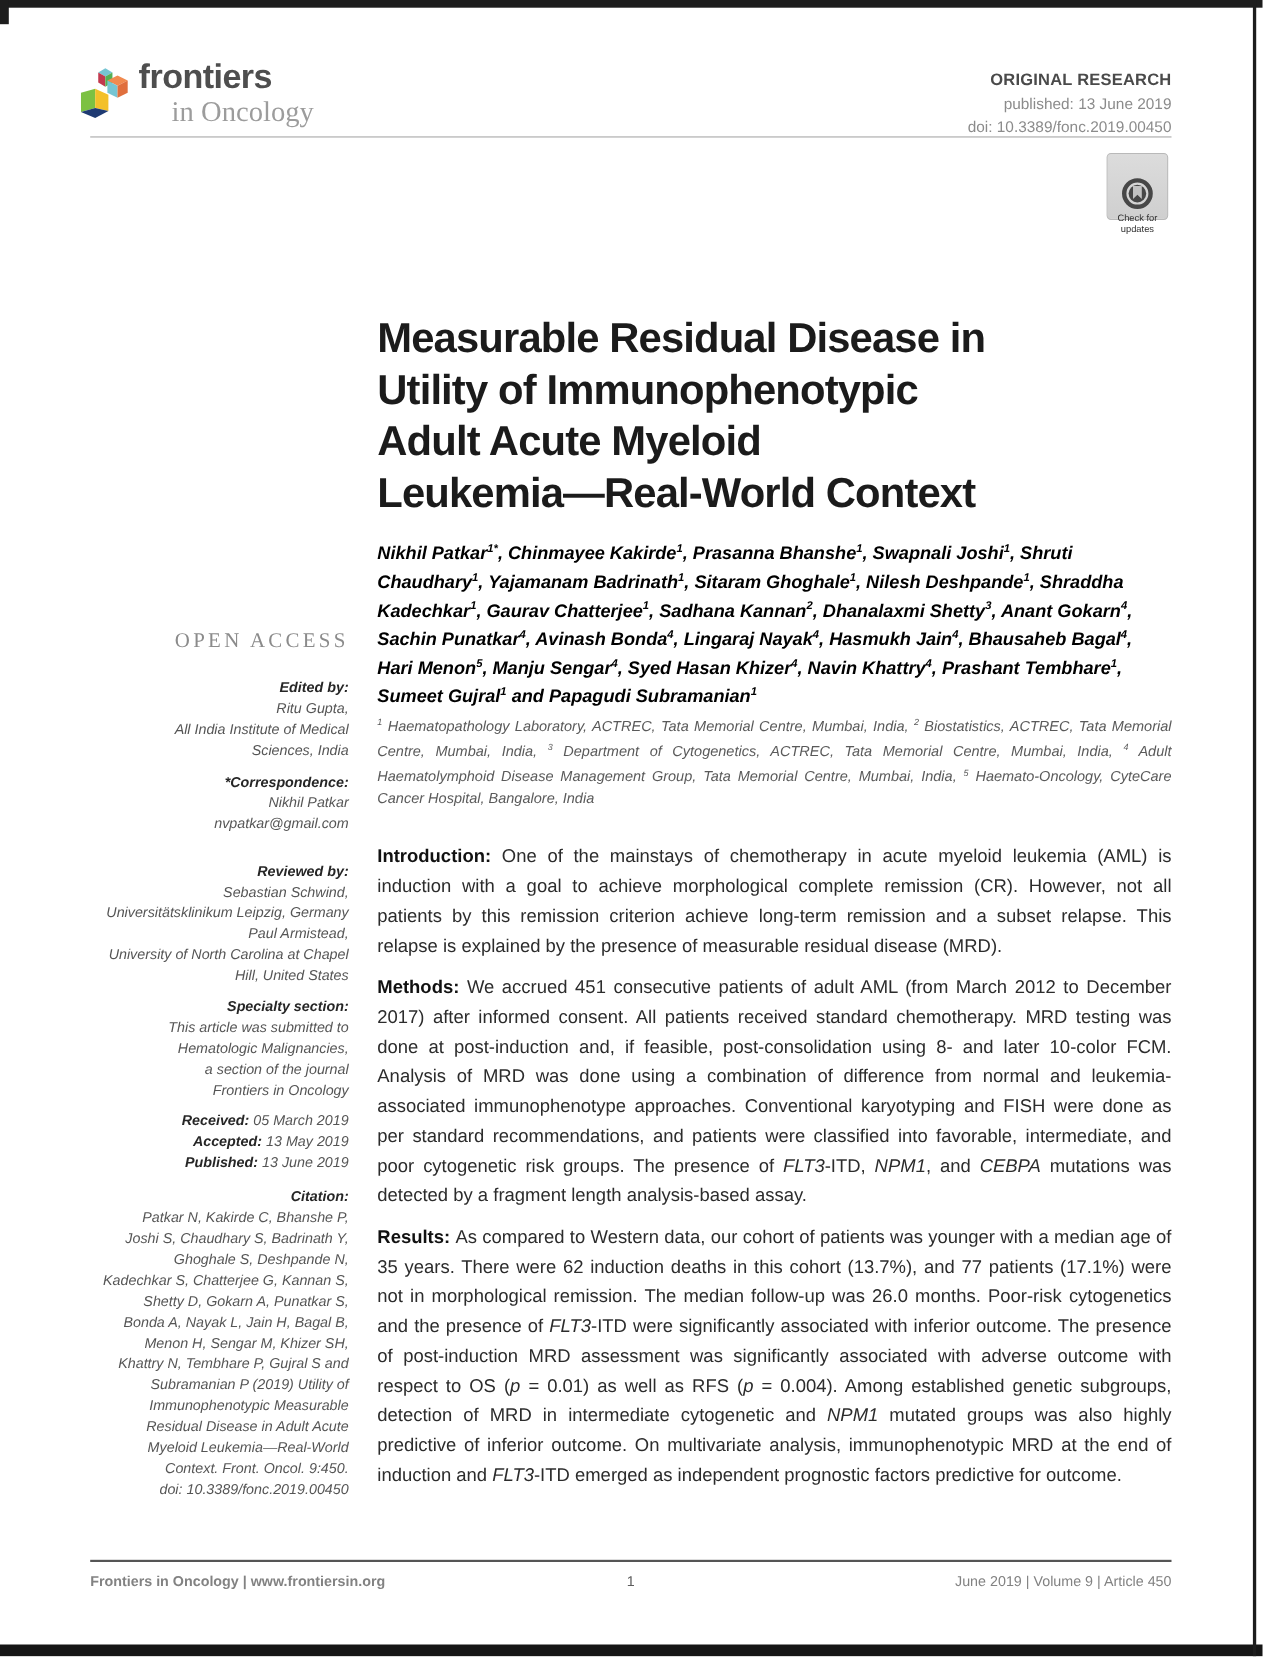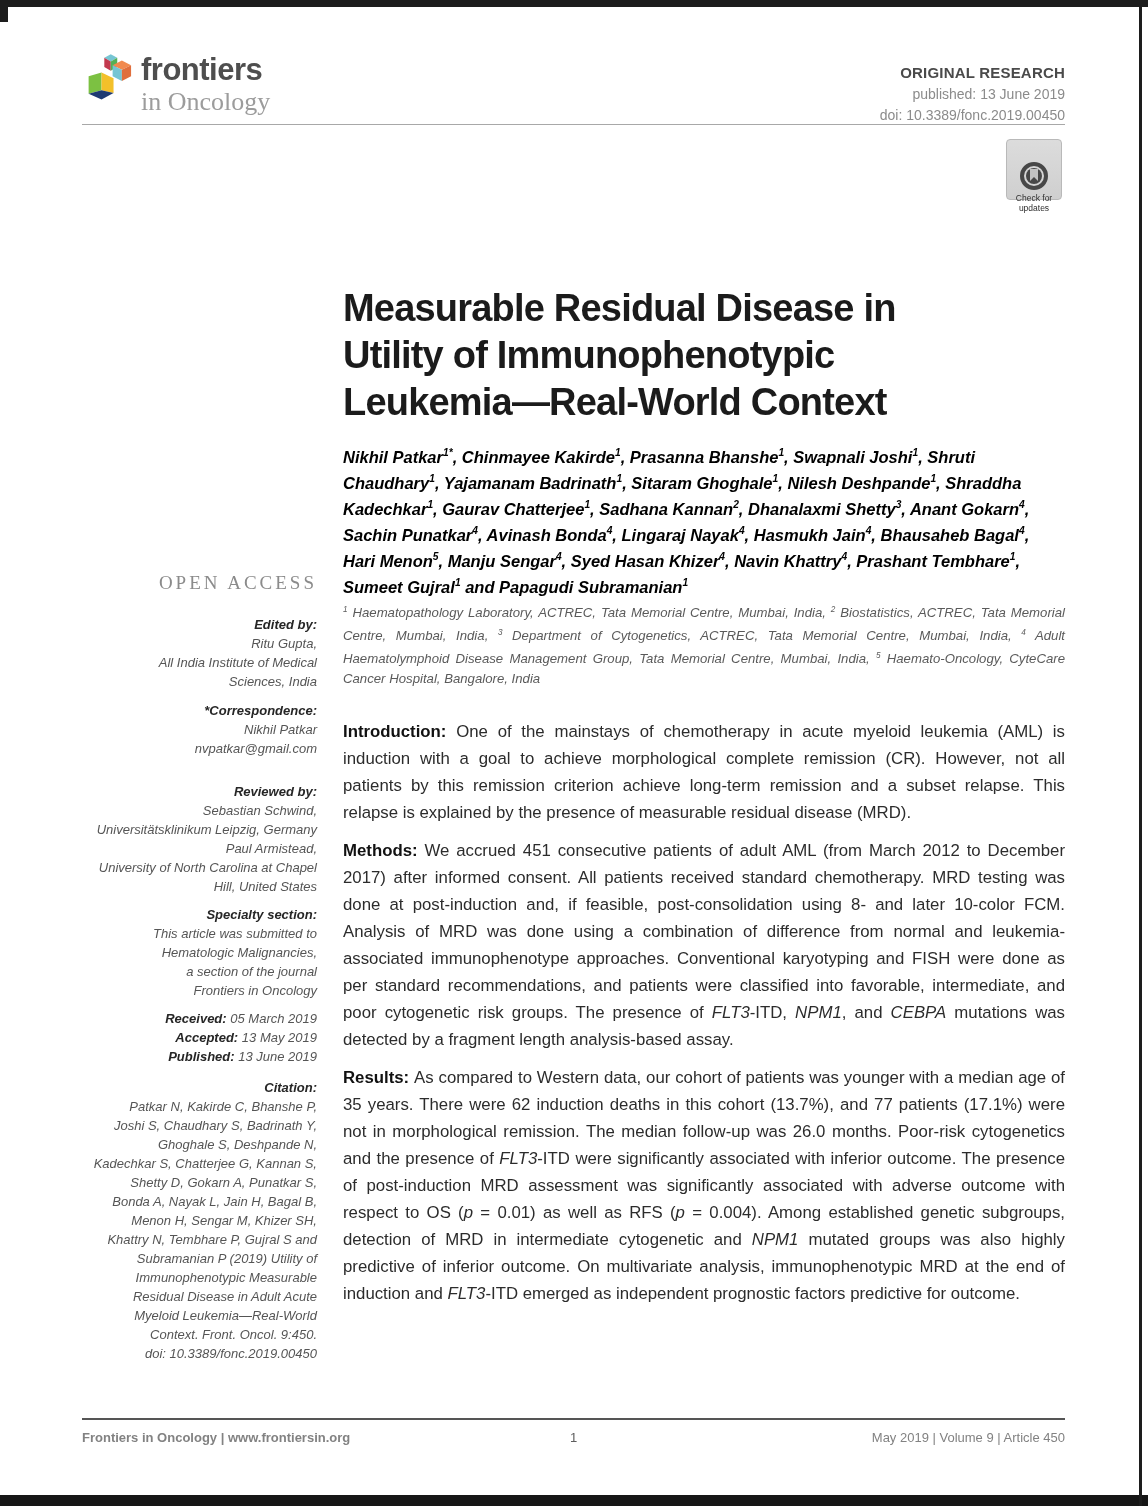--- a/index.html
+++ b/index.html
@@ -5,25 +5,25 @@
   html,body{margin:0;padding:0;background:#fff;}
   .page{position:relative;width:1148px;height:1506px;background:#fff;overflow:hidden;
         font-family:"Liberation Sans",sans-serif;color:#2e2e2e;}
   
   .frame-top{position:absolute;top:0;left:0;right:0;height:7px;background:#1d1d1d;}
   .frame-bottom{position:absolute;bottom:0;left:0;right:0;height:11px;background:#161616;}
   .frame-right{position:absolute;top:0;bottom:0;right:6px;width:3px;background:#1d1d1d;}
   .frame-left-tip{position:absolute;top:0;left:0;width:8px;height:22px;background:#1d1d1d;}
 
   
-  .logo{position:absolute;left:84px;top:44px;display:flex;align-items:center;}
+  .logo{position:absolute;left:69px;top:44px;display:flex;align-items:flex-end;}
   .logo-cubes{width:48px;height:58px;}
   .logo-text{margin-left:9px;padding-top:10px;}
   .logo-line1{font-size:31px;font-weight:bold;color:#4e4e4e;letter-spacing:-0.5px;line-height:1;}
-  .logo-line2{font-family:"Liberation Serif",serif;font-size:26px;color:#9c9c9c;line-height:1.1;margin-top:3px;}
+  .logo-line2{font-family:"Liberation Serif",serif;font-size:26px;color:#9c9c9c;line-height:1.1;margin-top:3px;margin-left:30px;}
   .header-right{position:absolute;right:83px;top:64px;text-align:right;}
   .article-type{font-size:15px;font-weight:bold;color:#4a4a4a;letter-spacing:0.2px;}
   .pub-line,.doi-line{font-size:14px;color:#8b8b8b;margin-top:5px;}
   .header-rule{position:absolute;left:82px;top:124px;width:983px;height:1px;background:#a8a8a8;}
 
   .check-badge{position:absolute;left:1006px;top:139px;width:56px;height:61px;
     background:linear-gradient(#dcdcdc,#cfcfcf);border:1px solid #b9b9b9;border-radius:4px;
     text-align:center;box-sizing:border-box;padding-top:21px;cursor:pointer;}
   .check-badge .cb-line{font-size:8.5px;color:#2f2f2f;line-height:1.2;}
   .cb-icon{display:block;margin:0 auto 2px auto;}
@@ -168,32 +168,33 @@
           <div class="ln">Context. Front. Oncol. 9:450.</div>
           <div class="ln">doi: 10.3389/fonc.2019.00450</div>
         </div>
     </div>
   </aside>
 
   <main class="main-col">
     <h1 class="title">
         <div class="ln">Measurable Residual Disease in</div>
         <div class="ln">Utility of Immunophenotypic</div>
+        <div class="ln">Adult Acute Myeloid</div>
         <div class="ln">Leukemia—Real-World Context</div>
       </h1>
     <p class="authors"><span>Nikhil Patkar</span><sup>1*</sup>, <span>Chinmayee Kakirde</span><sup>1</sup>, <span>Prasanna Bhanshe</span><sup>1</sup>, <span>Swapnali Joshi</span><sup>1</sup>, <span>Shruti Chaudhary</span><sup>1</sup>, <span>Yajamanam Badrinath</span><sup>1</sup>, <span>Sitaram Ghoghale</span><sup>1</sup>, <span>Nilesh Deshpande</span><sup>1</sup>, <span>Shraddha Kadechkar</span><sup>1</sup>, <span>Gaurav Chatterjee</span><sup>1</sup>, <span>Sadhana Kannan</span><sup>2</sup>, <span>Dhanalaxmi Shetty</span><sup>3</sup>, <span>Anant Gokarn</span><sup>4</sup>, <span>Sachin Punatkar</span><sup>4</sup>, <span>Avinash Bonda</span><sup>4</sup>, <span>Lingaraj Nayak</span><sup>4</sup>, <span>Hasmukh Jain</span><sup>4</sup>, <span>Bhausaheb Bagal</span><sup>4</sup>, <span>Hari Menon</span><sup>5</sup>, <span>Manju Sengar</span><sup>4</sup>, <span>Syed Hasan Khizer</span><sup>4</sup>, <span>Navin Khattry</span><sup>4</sup>, <span>Prashant Tembhare</span><sup>1</sup>, <span>Sumeet Gujral</span><sup>1</sup> and <span>Papagudi Subramanian</span><sup>1</sup></p>
     <p class="affils"><sup>1</sup> Haematopathology Laboratory, ACTREC, Tata Memorial Centre, Mumbai, India, <sup>2</sup> Biostatistics, ACTREC, Tata Memorial Centre, Mumbai, India, <sup>3</sup> Department of Cytogenetics, ACTREC, Tata Memorial Centre, Mumbai, India, <sup>4</sup> Adult Haematolymphoid Disease Management Group, Tata Memorial Centre, Mumbai, India, <sup>5</sup> Haemato-Oncology, CyteCare Cancer Hospital, Bangalore, India</p>
 
     <p class="para"><span class="lbl">Introduction: </span><span><span>One of the mainstays of chemotherapy in acute myeloid leukemia (AML) is induction with a goal to achieve morphological complete remission (CR). However, not all patients by this remission criterion achieve long-term remission and a subset relapse. This relapse is explained by the presence of measurable residual disease (MRD).</span></span></p>
 
     <p class="para"><span class="lbl">Methods: </span><span><span> We accrued 451 consecutive patients of adult AML (from March 2012 to December 2017) after informed consent. All patients received standard chemotherapy. MRD testing was done at post-induction and, if feasible, post-consolidation using 8- and later 10-color FCM. Analysis of MRD was done using a combination of difference from normal and leukemia-associated immunophenotype approaches. Conventional karyotyping and FISH were done as per standard recommendations, and patients were classified into favorable, intermediate, and poor cytogenetic risk groups. The presence of </span><span class="i">FLT3</span><span>-ITD, </span><span class="i">NPM1</span><span>, and </span><span class="i">CEBPA</span><span> mutations was detected by a fragment length analysis-based assay.</span></span></p>
 
     <p class="para"><span class="lbl">Results: </span><span><span> As compared to Western data, our cohort of patients was younger with a median age of 35 years. There were 62 induction deaths in this cohort (13.7%), and 77 patients (17.1%) were not in morphological remission. The median follow-up was 26.0 months. Poor-risk cytogenetics and the presence of </span><span class="i">FLT3</span><span>-ITD were significantly associated with inferior outcome. The presence of post-induction MRD assessment was significantly associated with adverse outcome with respect to OS (</span><span class="i">p</span><span> = 0.01) as well as RFS (</span><span class="i">p</span><span> = 0.004). Among established genetic subgroups, detection of MRD in intermediate cytogenetic and </span><span class="i">NPM1</span><span> mutated groups was also highly predictive of inferior outcome. On multivariate analysis, immunophenotypic MRD at the end of induction and </span><span class="i">FLT3</span><span>-ITD emerged as independent prognostic factors predictive for outcome.</span></span></p>
   </main>
 
   <div class="footer-rule"></div>
   <div class="footer">
     <span class="f-left"><span>Frontiers in Oncology</span><span> | </span><span>www.frontiersin.org</span></span>
     <span class="f-center">1</span>
-    <span class="f-right">May 2019 | Volume 9 | Article 450</span>
+    <span class="f-right">June 2019 | Volume 9 | Article 450</span>
   </div>
 
 </div>
 
 </body></html>

